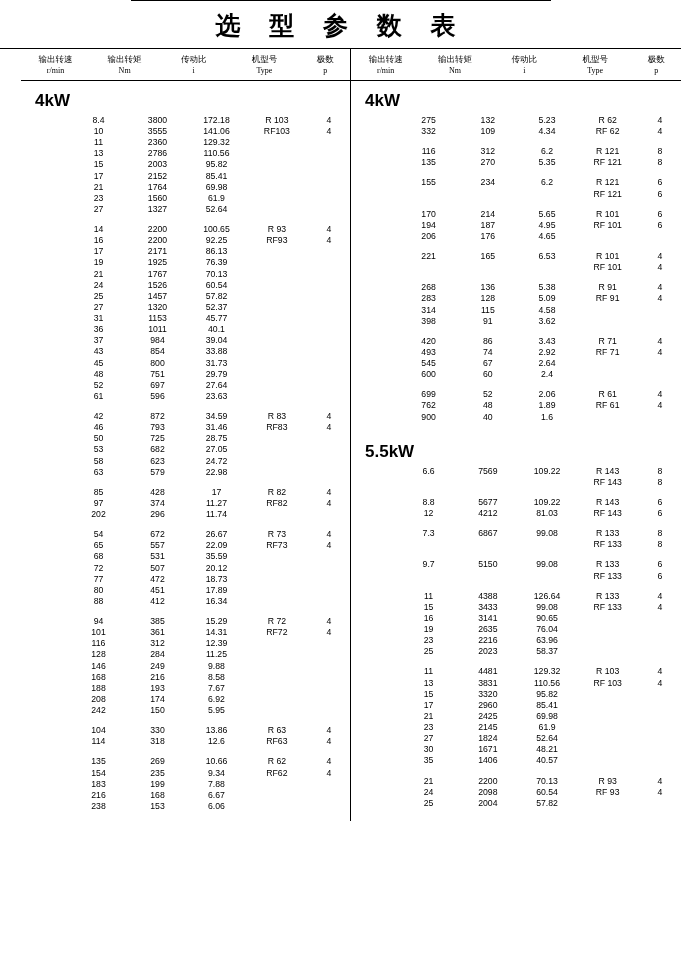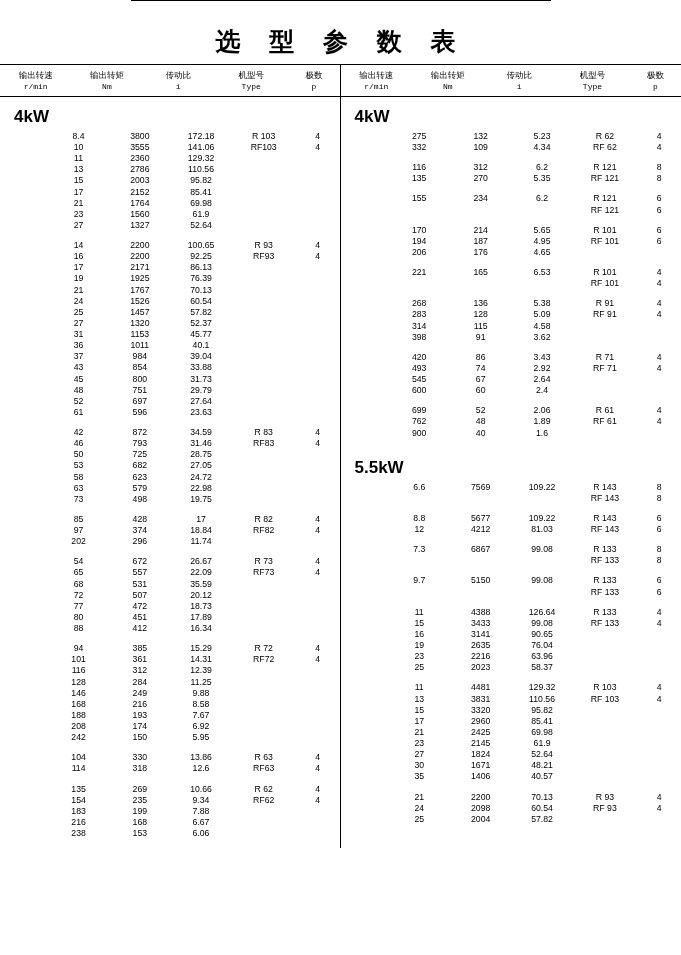--- a/index.html
+++ b/index.html
@@ -19,56 +19,57 @@
     width: 681px;
     height: 955px;
     position: relative;
     padding: 0;
   }
   .title {
     text-align: center;
     font-size: 25px;
     font-weight: bold;
     letter-spacing: 10px;
-    padding-top: 24px;
+    padding-top: 8px;
     padding-bottom: 4px;
     font-family: "DejaVu Sans", sans-serif;
   }
   .title-rule-top {
     border-top: 1.5px solid #000;
     width: 420px;
     margin: 0 auto;
   }
   .title-rule-bottom {
     border-top: 1.5px solid #000;
     width: 100%;
     margin: 2px 0 0 0;
   }
   .columns {
     display: flex;
     width: 100%;
+    padding-left: 21px;
   }
   .col {
     width: 50%;
     position: relative;
   }
   .col.left { border-right: 1px solid #000; }
   .hdr {
     display: flex;
     padding-top: 4px;
     padding-bottom: 3px;
     border-bottom: 1.5px solid #000;
   }
   .hdr .cell {
     text-align: center;
     font-size: 8.5px;
     line-height: 1.45;
     font-family: "DejaVu Sans", sans-serif;
   }
-  .hdr .cell .l2 { font-size: 8px; font-family: Liberation Mono, monospace; }
+  .hdr .cell .l2 { font-size: 8px; font-family: Liberation Serif, serif; }
   .c-rpm   { width: 21%; }
   .c-tq    { width: 21%; }
   .c-ratio { width: 21%; }
   .c-type  { width: 22%; }
   .c-poles { width: 15%; }
 
   .section-title {
     font-size: 17px;
     font-weight: bold;
     padding: 10px 0 4px 14px;
@@ -335,40 +336,33 @@
               <div class="cell c-type type">&nbsp;</div>
               <div class="cell c-poles">&nbsp;</div>
             </div>
             <div class="row">
               <div class="cell c-rpm">63</div>
               <div class="cell c-tq">579</div>
               <div class="cell c-ratio">22.98</div>
               <div class="cell c-type type">&nbsp;</div>
               <div class="cell c-poles">&nbsp;</div>
             </div>
-            <div class="row">
-              <div class="cell c-rpm">73</div>
-              <div class="cell c-tq">498</div>
-              <div class="cell c-ratio">19.75</div>
-              <div class="cell c-type type">&nbsp;</div>
-              <div class="cell c-poles">&nbsp;</div>
-            </div>
           </div>
           <div class="grp">
             <div class="row">
               <div class="cell c-rpm">85</div>
               <div class="cell c-tq">428</div>
               <div class="cell c-ratio">17</div>
               <div class="cell c-type type">R  82</div>
               <div class="cell c-poles">4</div>
             </div>
             <div class="row">
               <div class="cell c-rpm">97</div>
               <div class="cell c-tq">374</div>
-              <div class="cell c-ratio">18.84</div>
+              <div class="cell c-ratio">11.27</div>
               <div class="cell c-type type">RF82</div>
               <div class="cell c-poles">4</div>
             </div>
             <div class="row">
               <div class="cell c-rpm">202</div>
               <div class="cell c-tq">296</div>
               <div class="cell c-ratio">11.74</div>
               <div class="cell c-type type">&nbsp;</div>
               <div class="cell c-poles">&nbsp;</div>
             </div>

